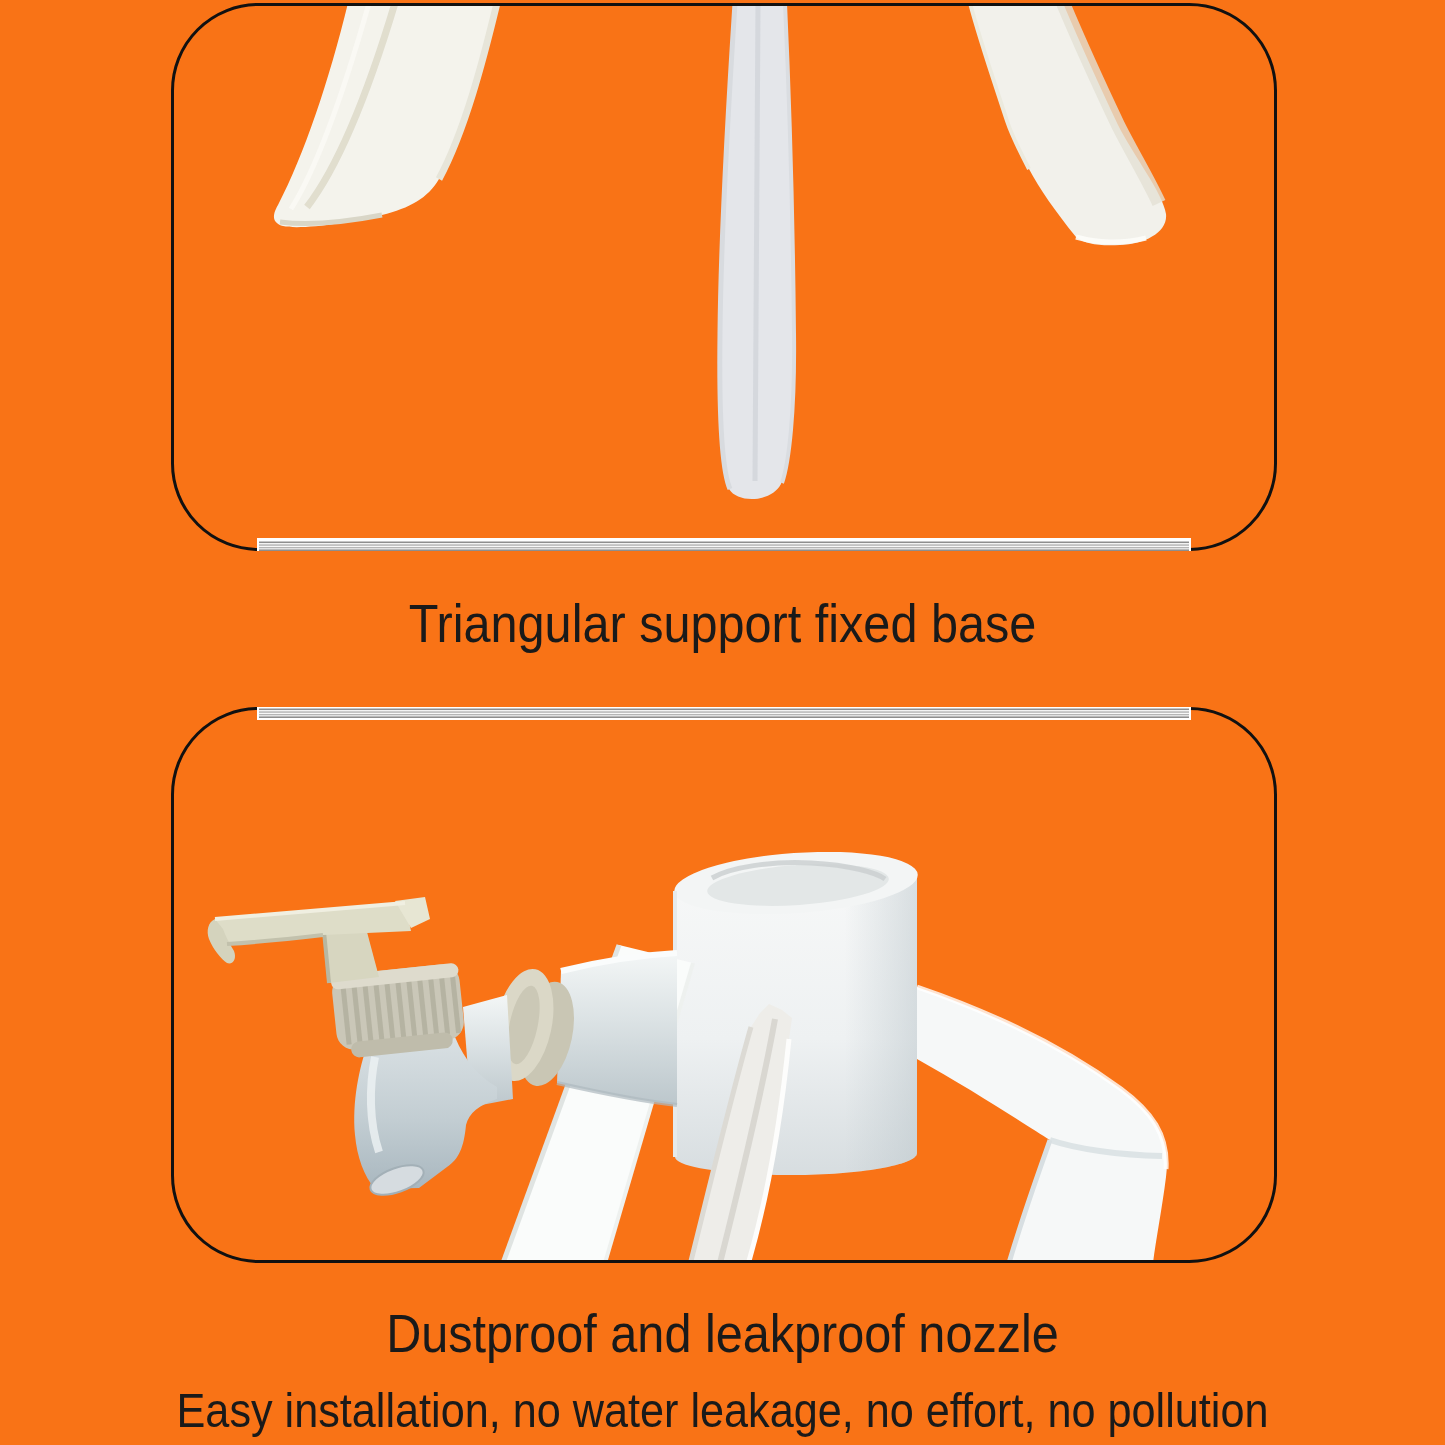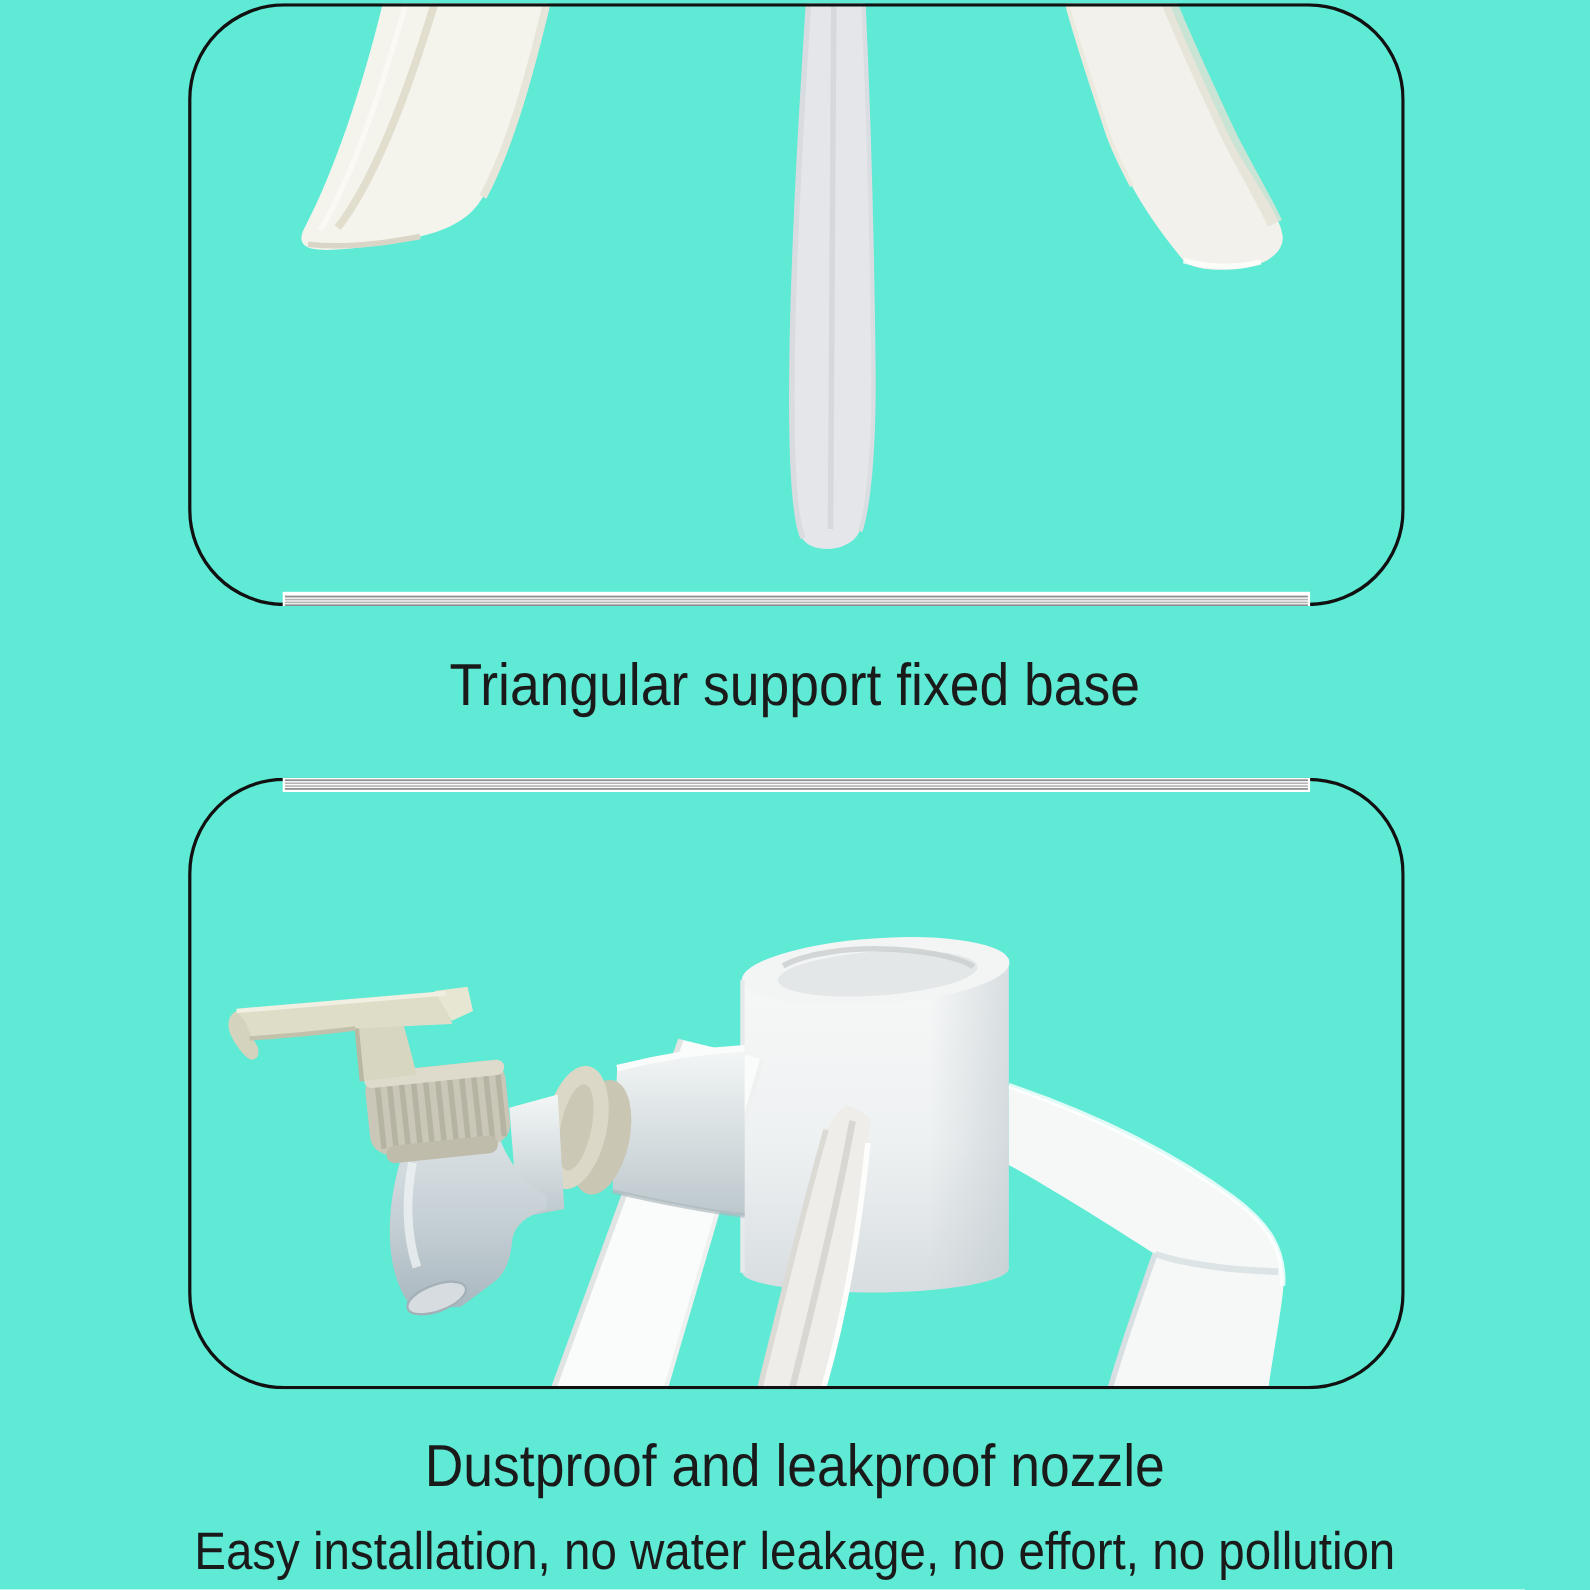--- a/index.html
+++ b/index.html
@@ -1,16 +1,16 @@
 <!DOCTYPE html>
 <html><head>
 <meta charset="utf-8">
 <style>
   html,body{margin:0;padding:0;background:#ffffff;}
-  .canvas{position:relative;width:1445px;height:1445px;background:#5eead4;overflow:hidden;
+  .canvas{position:relative;width:1445px;height:1445px;background:#f97316;overflow:hidden;
           font-family:"Liberation Sans", sans-serif;}
   .frame{position:absolute;left:171px;width:1106px;}
   .frame-1{top:3px;height:548px;}
   .frame-2{top:707px;height:556px;}
   .frame svg{display:block;}
   .caption{position:absolute;left:0;width:1445px;text-align:center;color:#1a1a1a;
            transform:scaleX(0.9);transform-origin:center;white-space:nowrap;}
   .caption-1{top:592px;font-size:54px;line-height:62px;}
   .caption-2{top:1302px;font-size:54px;line-height:62px;}
   .caption-3{top:1382px;font-size:48px;line-height:58px;}

